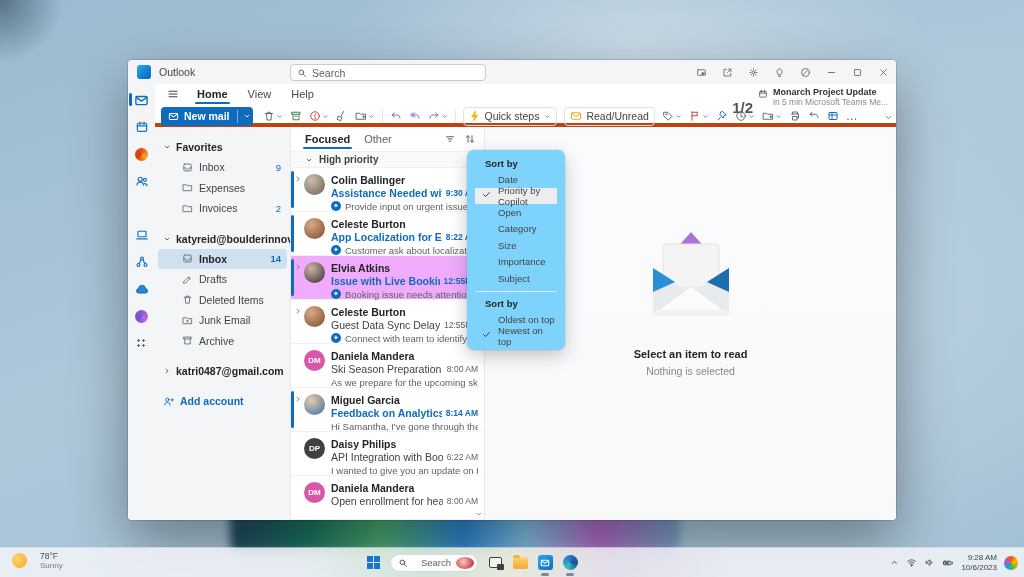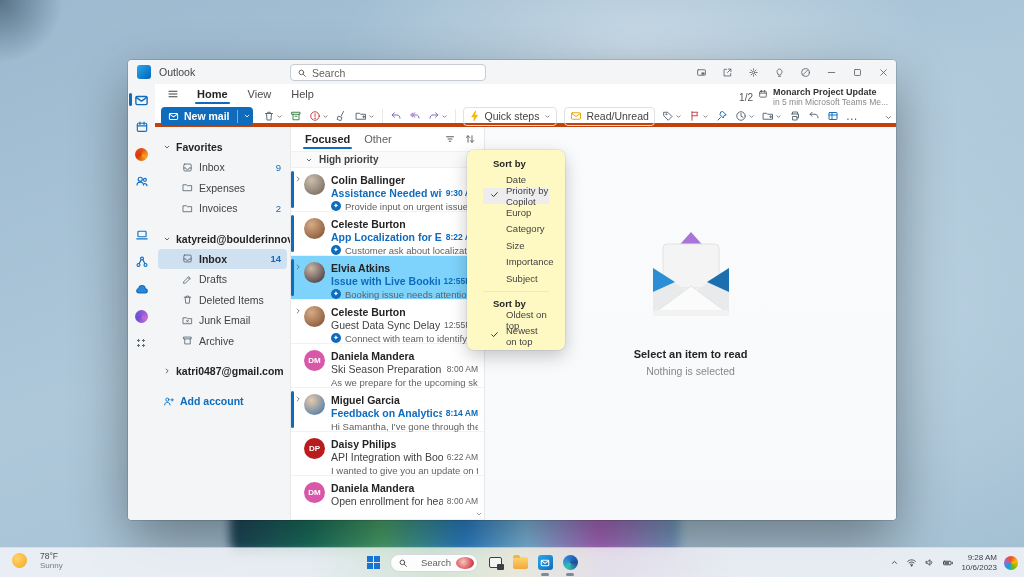--- a/index.html
+++ b/index.html
@@ -38,21 +38,21 @@
   .toolbar-row { position:absolute; left:6px; top:21px; height:22px; width:700px; display:flex; align-items:center; gap:1px; overflow:hidden; }
   .newmail { display:flex; align-items:center; height:19px; background:#0f6cbd; border-radius:4px; color:#fff; padding:0 2px 0 7px; gap:5px; margin-right:6px; flex:none; }
   .newmail .lbl { font-size:10.5px; font-weight:bold; }
   .newmail .sep { width:1px; height:13px; background:rgba(255,255,255,.45); margin-left:2px; }
   .tbtn { display:flex; align-items:center; justify-content:center; height:19px; padding:0 3px; border-radius:3px; flex:none; }
   .tbtn .chev { margin-left:1px; }
   .pill { border:1px solid #e1e1e1; border-radius:4px; padding:0 5px; gap:4px; margin:0 3px; }
   .pill .plbl { font-size:10.5px; color:#424242; }
   .vsep { width:1px; height:14px; background:#e8e8e8; margin:0 3px; flex:none; }
   .notif { position:absolute; right:5px; top:3px; display:flex; align-items:flex-start; gap:5px; }
-  .notif .pag { font-size:10px; color:#555; margin-top:5px; }
+  .notif .pag { font-size:15px; color:#555; margin-top:12px;font-weight:bold; }
   .notif .ntxt { width:118px; }
   .notif .nt1 { font-size:9px; font-weight:bold; color:#333; white-space:nowrap; overflow:hidden; }
   .notif .nt2 { font-size:8.5px; color:#8a8a8a; white-space:nowrap; overflow:hidden; }
   .ribbon-collapse { position:absolute; right:3px; bottom:1px; color:#666; }
   
   .main { position:absolute; left:27px; top:67px; width:741px; height:393px; display:flex; }
   .folders { width:135px; height:100%; background:#f3f5f7; padding-top:10px; font-size:10.5px; color:#333; overflow:hidden; }
   .fhead { display:flex; align-items:center; gap:5px; padding:0 0 0 8px; height:20px; font-weight:bold; color:#242424; white-space:nowrap; overflow:hidden; }
   .fitem { display:flex; align-items:center; gap:6px; height:20.5px; padding-left:24px; padding-right:6px; color:#424242; margin:0 3px; border-radius:4px; }
   .fitem.sel { background:#cfe0f1; font-weight:bold; color:#242424; }
@@ -62,40 +62,40 @@
   .fgap { height:10px; }
   
   .mlist { width:195px; height:100%; background:#fff; border-left:1px solid #e8e8e8; border-right:1px solid #e8e8e8; position:relative; overflow:hidden; }
   .ltabs { height:24px; display:flex; align-items:center; padding:0 8px 0 14px; gap:14px; }
   .ltab { font-size:11px; color:#616161; position:relative; }
   .ltab.active { font-weight:bold; color:#242424; }
   .ltab.active::after { content:""; position:absolute; left:-2px; right:-2px; bottom:-4px; height:2.5px; background:#0f6cbd; border-radius:2px; }
   .lticons { margin-left:auto; display:flex; gap:8px; color:#5f5f5f; }
   .ghead { height:17px; display:flex; align-items:center; gap:6px; padding-left:14px; font-size:10px; font-weight:bold; color:#424242; background:#fafafa; border-top:1px solid #f1f1f1; border-bottom:1px solid #f1f1f1; }
   .erow { position:relative; height:44px; border-bottom:1px solid #f2f2f2; padding:5px 6px 0 40px; }
-  .erow.hov { background:#7dd3fc; }
+  .erow.hov { background:#f0abfc; }
   .erow .ubar { position:absolute; left:0; top:3px; bottom:3px; width:3px; background:#0f6cbd; border-radius:2px; }
   .erow .exp { position:absolute; left:3px; top:7px; color:#616161; }
   .erow .avatar { position:absolute; left:13px; top:6px; width:21px; height:21px; border-radius:50%; display:flex; align-items:center; justify-content:center; font-size:8px; font-weight:bold; color:#fff; }
   .el1 { display:flex; align-items:center; font-size:10.5px; font-weight:bold; color:#242424; height:13px; }
   .el1 .at { margin-left:auto; color:#616161; font-size:9px; }
   .el2 { display:flex; align-items:center; height:13px; gap:4px; }
   .el2 .subj { flex:1; font-size:10.5px; color:#424242; white-space:nowrap; overflow:hidden; }
   .el2 .time { font-size:8.5px; color:#616161; flex:none; }
   .erow.unread .subj, .erow.unread .time { color:#0f6cbd; font-weight:bold; }
   .el3 { display:flex; align-items:center; gap:4px; height:14px; font-size:9.5px; color:#616161; white-space:nowrap; overflow:hidden; }
   .cpicon { width:10px; height:10px; border-radius:50%; background:#0f6cbd; color:#fff; font-size:7px; display:flex; align-items:center; justify-content:center; flex:none; }
   .list-scroll { position:absolute; right:1px; bottom:2px; color:#888; font-size:8px; }
   
   .reading { flex:1; height:100%; background:linear-gradient(180deg,#fafbfc,#f7f9fa); display:flex; flex-direction:column; align-items:center; justify-content:center; padding-bottom:40px; }
   .rp-title { font-size:11px; font-weight:bold; color:#242424; margin-top:26px; }
   .rp-sub { font-size:10.5px; color:#8a8886; margin-top:5px; }
   
-  .sortmenu { position:absolute; left:339px; top:90px; width:98px; background:#fef9c3; border-radius:7px;
-    box-shadow:0 6px 18px rgba(0,0,0,.22), 0 0 0 1px rgba(0,0,0,.06); padding:5px 16px; z-index:5; }
+  .sortmenu { position:absolute; left:339px; top:90px; width:98px; background:#7dd3fc; border-radius:7px;
+    box-shadow:0 6px 18px rgba(0,0,0,.22), 0 0 0 1px rgba(0,0,0,.06); padding:5px 8px; z-index:5; }
   .smhead { height:16px; display:flex; align-items:center; padding-left:10px; font-size:9.5px; font-weight:bold; color:#242424; }
   .smitem { height:16.5px; display:flex; align-items:center; font-size:9.5px; color:#424242; padding-left:23px; position:relative; }
   .smitem.hl { background:#ededed; }
   .smitem .chk { position:absolute; left:7px; top:2px; color:#333; }
   .smdiv { height:1px; background:#e6e6e6; margin:4px 0; }
   
   .taskbar { position:absolute; left:0; bottom:0; width:1024px; height:29px; background:rgba(240,244,247,.88); z-index:3;
     box-shadow:0 -1px 0 rgba(255,255,255,.5); }
   .taskbar::before { content:""; position:absolute; inset:0; background:linear-gradient(90deg,transparent 30%, rgba(120,190,90,.18) 42%, rgba(240,210,120,.18) 50%, rgba(200,120,190,.12) 60%, transparent 72%); }
   .weather { position:absolute; left:12px; top:3px; display:flex; align-items:center; gap:13px; }
@@ -732,21 +732,21 @@
               </div>
               <div class="el2">
                 <span class="subj">Feedback on Analytics Dash...</span>
                 <span class="time">8:14 AM</span>
               </div>
               <div class="el3">
                 <span>Hi Samantha, I've gone through the ini...</span>
               </div>
             </div>
             <div class="erow">
-              <div class="avatar" style="background:#b91c1c">DP</div>
+              <div class="avatar" style="background:#404040">DP</div>
               <div class="el1">
                 <span>Daisy Philips</span>
               </div>
               <div class="el2">
                 <span class="subj">API Integration with Booking Sy...</span>
                 <span class="time">6:22 AM</span>
               </div>
               <div class="el3">
                 <span>I wanted to give you an update on the...</span>
               </div>
@@ -792,21 +792,21 @@
         </div>
         <div class="smitem hl">
           <span class="chk">
             <svg width="9" height="9" viewBox="0 0 24 24" fill="none" stroke="#333" stroke-width="2.6" stroke-linecap="round" stroke-linejoin="round">
               <path d="M4.5 12.5l5 5L19.5 7"></path>
             </svg>
           </span>
           <span>Priority by Copilot</span>
         </div>
         <div class="smitem">
-          <span>Europ</span>
+          <span>Open</span>
         </div>
         <div class="smitem">
           <span>Category</span>
         </div>
         <div class="smitem">
           <span>Size</span>
         </div>
         <div class="smitem">
           <span>Importance</span>
         </div>

